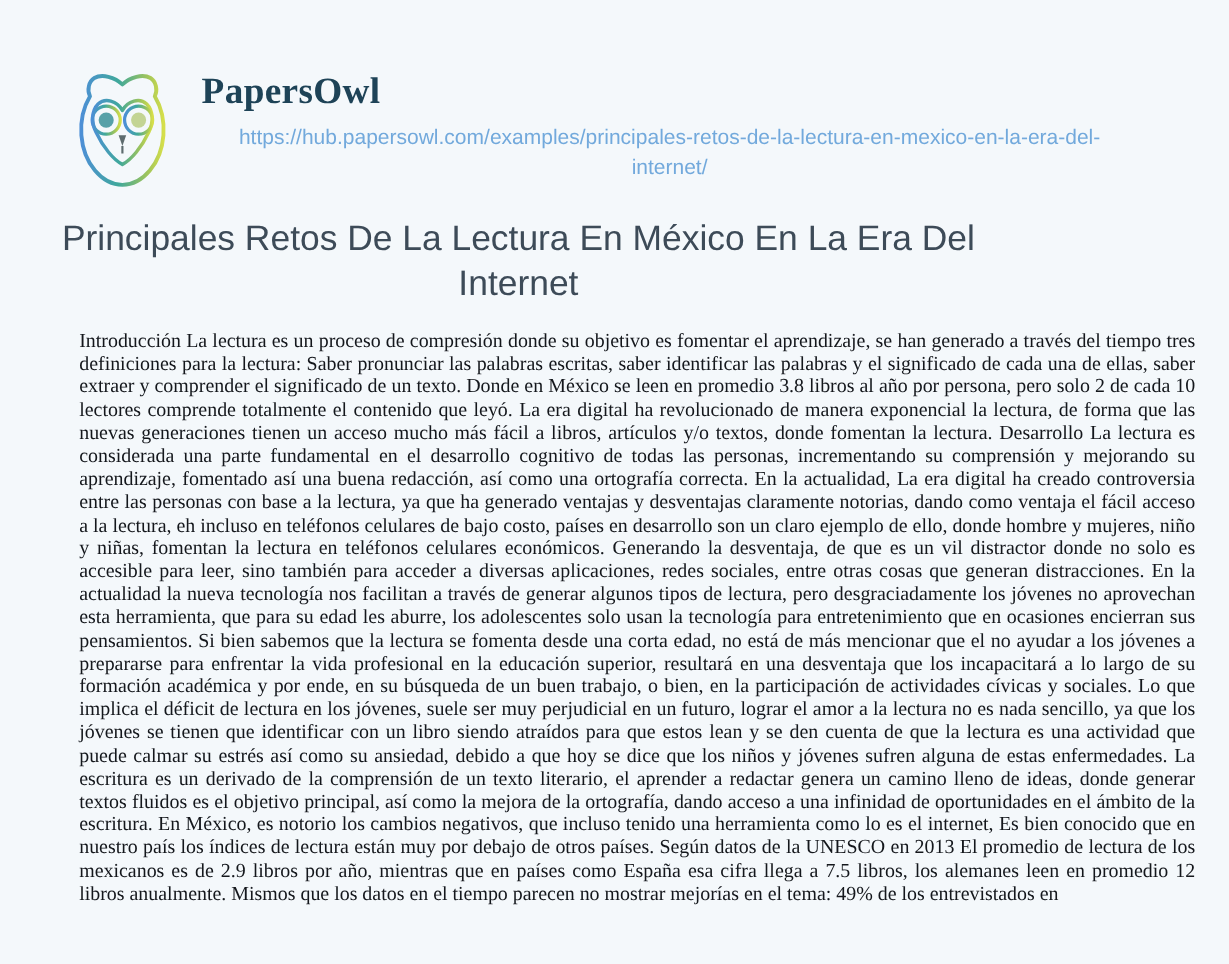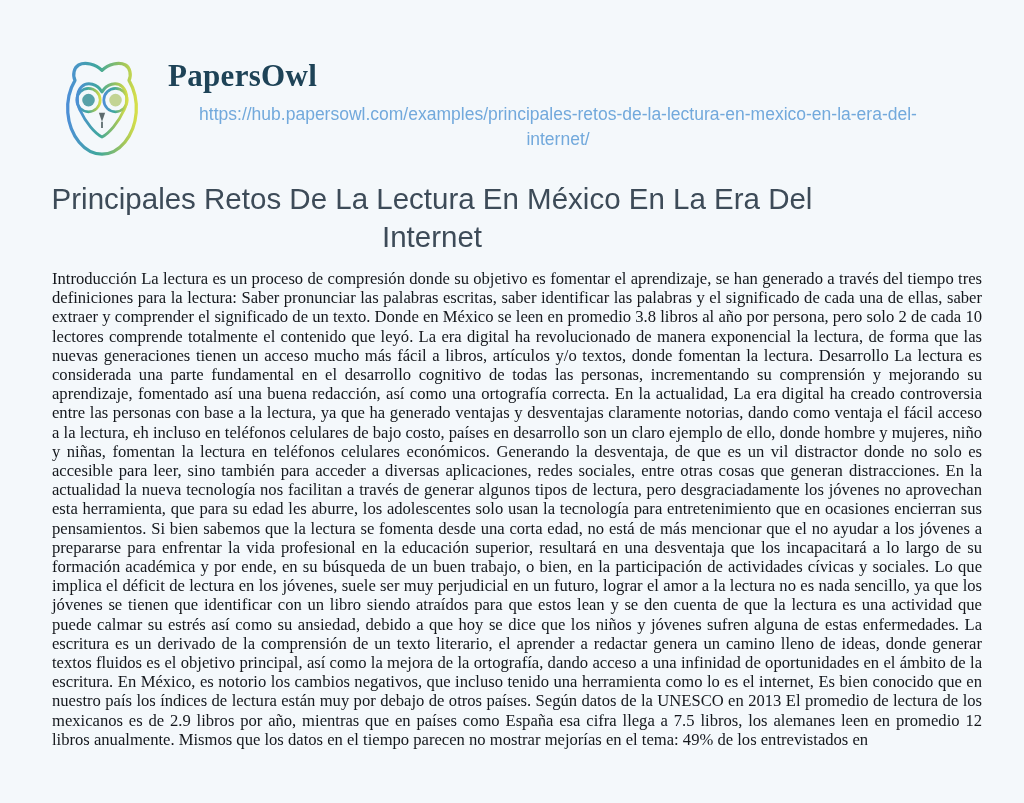--- a/index.html
+++ b/index.html
@@ -59,21 +59,21 @@
     margin: 16px 0 13px 0;
     text-align: center;
   }
   .body-text {
     font-family: "Liberation Serif", serif;
     font-size: 16.6px;
     line-height: 19.2px;
     color: #14171c;
     text-align: justify;
     width: 930px;
-    margin: 4px;
+    margin: 18px;
   }
 </style>
 </head>
 <body>
 
 <div class="container">
 
   <div class="header">
 
     <div class="logo">

